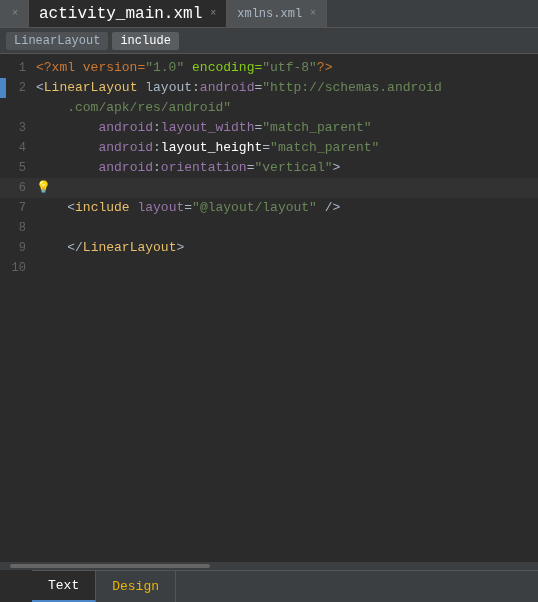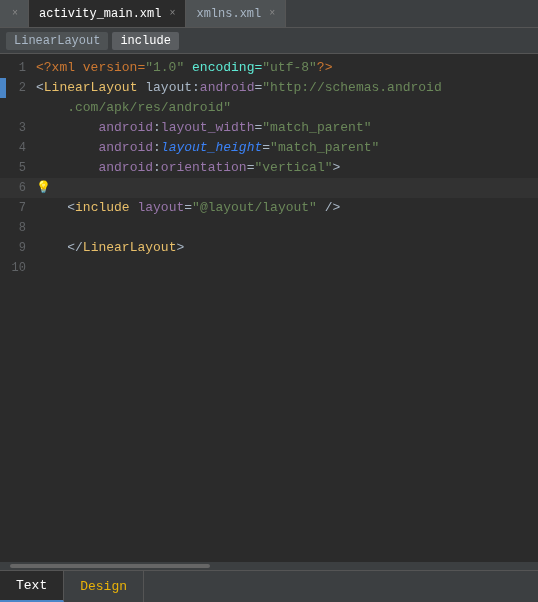--- a/index.html
+++ b/index.html
@@ -149,20 +149,21 @@
     }
 
     
     .bottom-bar {
       display: flex;
       align-items: center;
       background: #3c3f41;
       height: 32px;
       flex-shrink: 0;
       border-top: 1px solid #555;
+      margin-left: 32px;
     }
 
     .bottom-tab {
       display: flex;
       align-items: center;
       justify-content: center;
       padding: 0 16px;
       height: 100%;
       font-size: 13px;
       color: #eab308;
@@ -187,56 +188,56 @@
     }
   </style>
 </head>
 <body>
 
 <div class="tab-bar" id="tab-bar">
     <div class="tab">
       <span class="tab-close">×</span>
     </div>
     <div class="tab active">
-      <span style="font-size:12px">activity_main.xml</span>
+      <span style="font-size:16px">activity_main.xml</span>
       <span class="tab-close">×</span>
     </div>
     <div class="tab">
       <span style="font-size:12px">xmlns.xml</span>
       <span class="tab-close">×</span>
     </div>
   </div>
 
 <div class="context-bar" id="context-bar">
     <div class="crumb">LinearLayout</div>
     <div class="crumb active">include</div>
   </div>
 
 <div class="editor">
   <div class="code-area" id="code-area">
       <div class="code-line">
         <div class="line-num">1</div>
-        <div class="line-content"><span style="color: rgb(204, 120, 50);">&lt;?xml version=</span><span style="color: rgb(106, 135, 89);">"1.0"</span><span style="color: #5eead4;"> encoding=</span><span style="color: rgb(106, 135, 89);">"utf-8"</span><span style="color: rgb(204, 120, 50);">?&gt;</span></div>
+        <div class="line-content"><span style="color: rgb(204, 120, 50);">&lt;?xml version=</span><span style="color: rgb(106, 135, 89);">"1.0"</span><span style="color: #84cc16;"> encoding=</span><span style="color: rgb(106, 135, 89);">"utf-8"</span><span style="color: rgb(204, 120, 50);">?&gt;</span></div>
       </div>
       <div class="code-line">
         <div class="line-indicator"></div>
         <div class="line-num">2</div>
         <div class="line-content"><span style="color: rgb(169, 183, 198);">&lt;</span><span style="color: rgb(232, 191, 106);">LinearLayout</span><span style="color: rgb(169, 183, 198);"> layout:</span><span style="color: rgb(152, 118, 170);">android</span><span style="color: rgb(169, 183, 198);">=</span><span style="color: rgb(106, 135, 89);">"http://schemas.android</span></div>
       </div>
       <div class="code-line">
         <div class="line-num"></div>
         <div class="line-content"><span style="color: rgb(106, 135, 89);">    .com/apk/res/android"</span></div>
       </div>
       <div class="code-line">
         <div class="line-num">3</div>
         <div class="line-content"><span style="color: rgb(169, 183, 198);">        </span><span style="color: rgb(152, 118, 170);">android</span><span style="color: rgb(169, 183, 198);">:</span><span style="color: rgb(152, 118, 170); font-family: Liberation Mono, monospace;">layout_width</span><span style="color: rgb(169, 183, 198);">=</span><span style="color: rgb(106, 135, 89);">"match_parent"</span></div>
       </div>
       <div class="code-line">
         <div class="line-num">4</div>
-        <div class="line-content"><span style="color: rgb(169, 183, 198);">        </span><span style="color: rgb(152, 118, 170);">android</span><span style="color: rgb(169, 183, 198);">:</span><span style="color: #3b82f6; font-style: italic;">layout_height</span><span style="color: rgb(169, 183, 198);">=</span><span style="color: rgb(106, 135, 89);">"match_parent"</span></div>
+        <div class="line-content"><span style="color: rgb(169, 183, 198);">        </span><span style="color: rgb(152, 118, 170);">android</span><span style="color: rgb(169, 183, 198);">:</span><span style="color: #ffffff;">layout_height</span><span style="color: rgb(169, 183, 198);">=</span><span style="color: rgb(106, 135, 89);">"match_parent"</span></div>
       </div>
       <div class="code-line">
         <div class="line-num">5</div>
         <div class="line-content"><span style="color: rgb(169, 183, 198);">        </span><span style="color: rgb(152, 118, 170);">android</span><span style="color: rgb(169, 183, 198);">:</span><span style="color: rgb(152, 118, 170);">orientation</span><span style="color: rgb(169, 183, 198);">=</span><span style="color: rgb(106, 135, 89);">"vertical"</span><span style="color: rgb(169, 183, 198);">&gt;</span></div>
       </div>
       <div class="code-line line-highlight">
         <div class="line-num">6</div>
         <span class="bulb" style="line-height: 20px; font-size: 12px;">💡</span>
         <div class="line-content"></div>
       </div>

